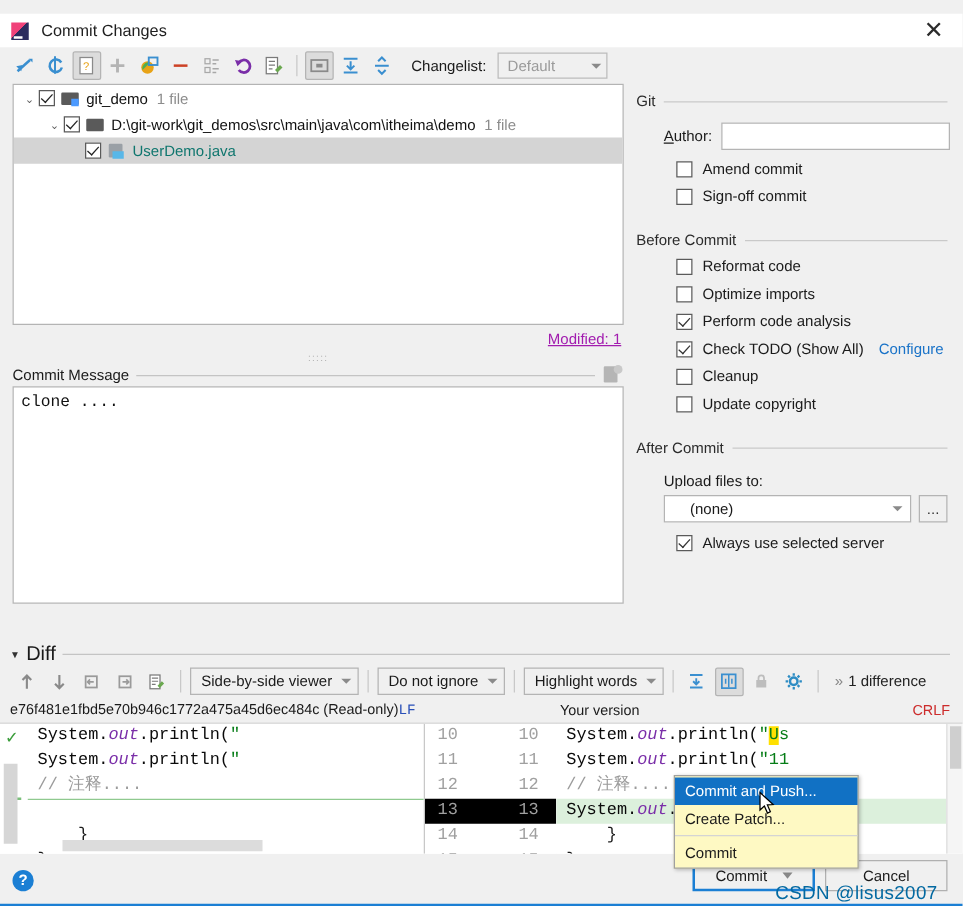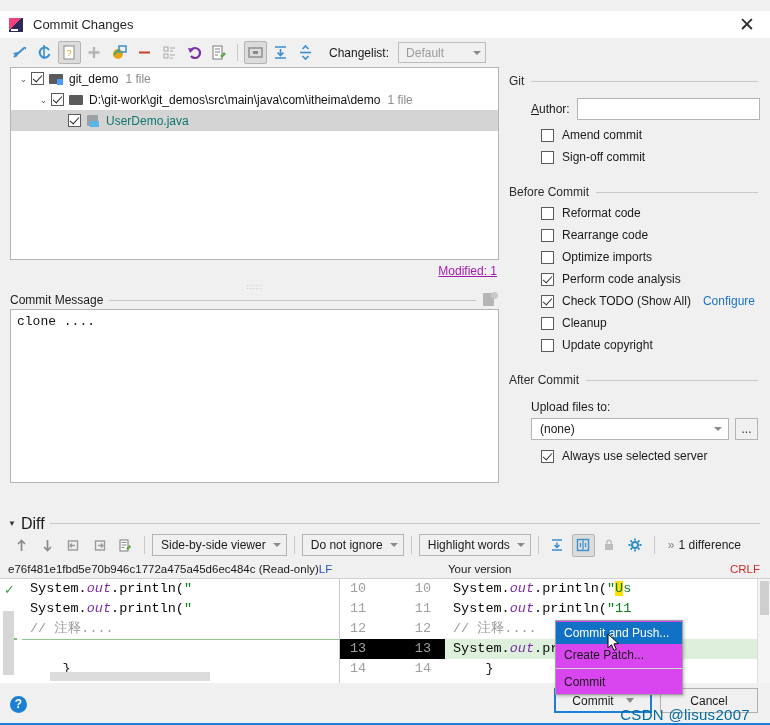--- a/index.html
+++ b/index.html
@@ -81,40 +81,40 @@
   .field-row .fl u { text-decoration:underline; }
   .textin { flex:1; height:22px; border:1px solid #b4b4b4; background:#fff; }
   .chk-row { display:flex; align-items:center; margin-left:32px; height:22px; gap:8px; font-size:12px; cursor:pointer;}
   .chk { width:13px; height:13px; border:1px solid #5a5a5a; background:#fff; flex:none; position:relative; }
   .chk.on::after { content:""; position:absolute; left:3px; top:0px; width:4px; height:8px;
       border:solid #333; border-width:0 1.5px 1.5px 0; transform:rotate(42deg); }
   .cfg-link { color:#1a73c8; margin-left:4px; cursor:pointer; }
   .upl-lbl { margin:10px 0 4px 22px; font-size:12px; }
   .upl-row { display:flex; align-items:center; margin-left:22px; gap:6px; }
   .upl-combo { flex:1; height:22px; border:1px solid #b4b4b4; background:#fff; display:flex; align-items:center;
-     justify-content:space-between; padding:0 6px 0 8px; font-size:12px; cursor:pointer;gap:48px; }
+     justify-content:space-between; padding:0 6px 0 20px; font-size:12px; cursor:pointer;gap:48px; }
   .dots-btn { width:23px; height:22px; border:1px solid #b4b4b4; background:#f0f0f0; display:flex;
      align-items:center; justify-content:center; font-size:12px; color:#333; cursor:pointer; line-height:1;}
 
   
   .diff-head { display:flex; align-items:center; gap:5px; padding:3px 10px 0 8px; height:18px; flex:none;}
   .diff-head .tri { font-size:8px; color:#333; }
   .diff-head .t { font-size:16px; }
   .diff-head .rule { flex:1; height:1px; background:#c4c4c4; }
 
   .diff-toolbar { display:flex; align-items:center; gap:3px; padding:2px 8px 2px 10px; height:28px; flex:none;}
   .dcombo { height:22px; border:1px solid #b4b4b4; background:#f0f0f0; display:flex; align-items:center;
      padding:0 5px 0 8px; gap:7px; font-size:12px; cursor:pointer; white-space:nowrap; }
   .dsep { width:1px; height:18px; background:#c8c8c8; margin:0 4px; }
   .diffs-lbl { margin-left:6px; font-size:12px; white-space:nowrap; color:#222; }
   .chev { color:#888; margin-right:4px; }
 
   .rev-bar { display:flex; align-items:center; height:19px; font-size:11.5px; padding:0 10px 0 8px; flex:none; background:#f0f0f0;}
   .rev-left { width:440px; white-space:nowrap; }
-  .rev-left .lf { color:#2a50b8; }
+  .rev-left .lf { color:#2a50b8;font-family:Liberation Mono, monospace; }
   .rev-mid { flex:1; white-space:nowrap; }
   .rev-right { color:#cc2b2b; }
 
   .diff-body { flex:1; display:flex; border-top:1px solid #d0d0d0; background:#fff; position:relative; overflow:hidden; }
   .gutter-left { width:22px; background:#fff; position:relative; flex:none; }
   .code-pane { position:relative; overflow:hidden; background:#fff;
       font-family:"Liberation Mono", monospace; font-size:13.5px; }
   .pane-a { width:318px; border-right:1px solid #c8c8c8; }
   .nums { width:105px; background:#fff; position:relative; flex:none; }
   .pane-b { flex:1; }
@@ -130,21 +130,21 @@
   .hl { background:#ffe000; }
   .addmark { position:absolute; left:6px; width:11px; height:2px; background:#7bbf7b; }
   .chkmark { position:absolute; left:4px; top:3px; color:#3c9e3c; font-size:13px; }
   .scrollthumb { position:absolute; left:3px; width:11px; background:#d6d6d6; }
   .vscroll { width:13px; background:#f5f5f5; border-left:1px solid #ddd; flex:none; position:relative; }
   .vthumb { position:absolute; left:2px; top:2px; width:9px; height:34px; background:#cfcfcf; }
   .hscroll { position:absolute; bottom:2px; left:28px; width:160px; height:9px; background:#dcdcdc; }
   .sepline { position:absolute; left:0; right:0; height:1px; background:#8fc98f; }
 
   
-  .ctxmenu { position:absolute; left:555px; top:620px; width:128px; background:#d946ef;
+  .ctxmenu { position:absolute; left:539px; top:620px; width:148px; background:#fef9c3;
       border:1px solid #a0a0a0; box-shadow:1px 1px 3px rgba(0,0,0,.25); z-index:40; padding:1px 0; }
   .ctxitem { height:22px; display:flex; align-items:center; padding:0 8px; font-size:12px; cursor:pointer; white-space:nowrap;}
   .ctxitem.sel { background:#1171c4; color:#fff; }
   .ctxsep { height:1px; background:#d4d4d4; margin:2px 0; }
   .cursor { position:absolute; left:607px; top:633px; z-index:50; width:14px; height:20px; }
 
   
   .footer { height:42px; flex:none; display:flex; align-items:center; padding:0 12px 0 10px; position:relative;}
   .help { width:17px; height:17px; border-radius:50%; background:#1b7fd4; color:#fff; font-size:12px;
       display:flex; align-items:center; justify-content:center; font-weight:bold; cursor:pointer; }
@@ -323,24 +323,20 @@
         <div class="grp-head">
           <span class="t">Before Commit</span>
           <span class="rule"></span>
         </div>
         <div class="chk-row">
           <span class="chk"></span>
           <span>Reformat code</span>
         </div>
         <div class="chk-row">
           <span class="chk"></span>
-          <span>Rearrange code</span>
-        </div>
-        <div class="chk-row">
-          <span class="chk"></span>
           <span>Optimize imports</span>
         </div>
         <div class="chk-row">
           <span class="chk on"></span>
           <span>Perform code analysis</span>
         </div>
         <div class="chk-row">
           <span class="chk on"></span>
           <span>Check TODO (Show All)</span>
           <span class="cfg-link">Configure</span>

